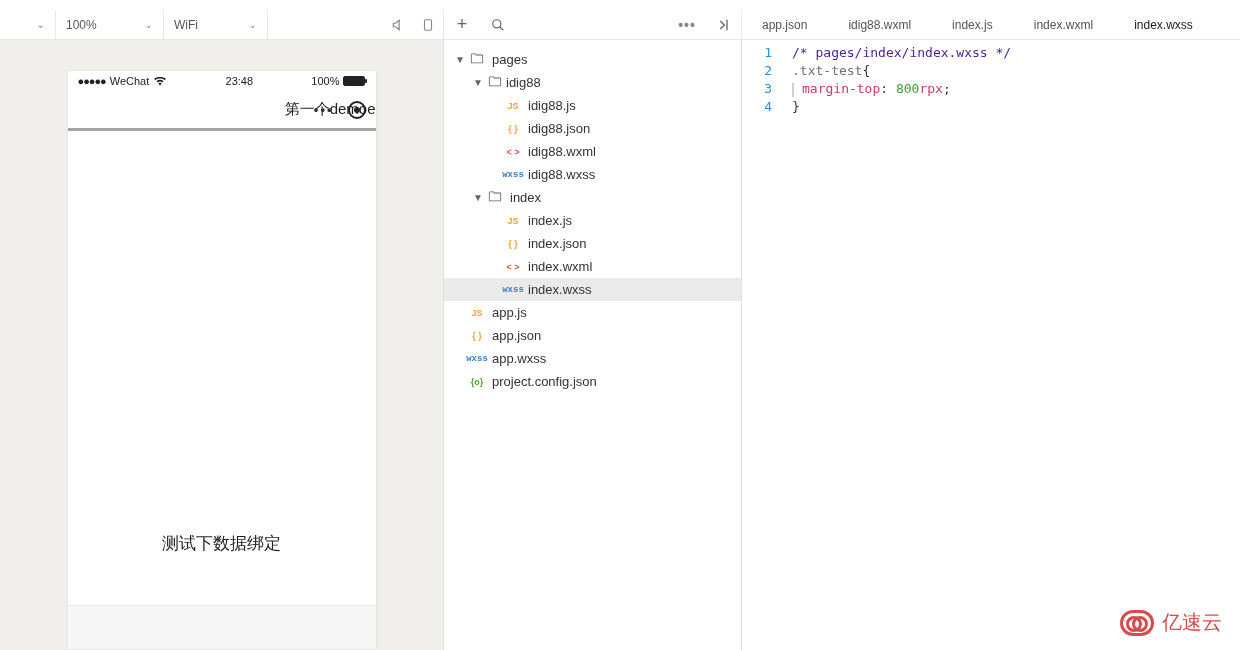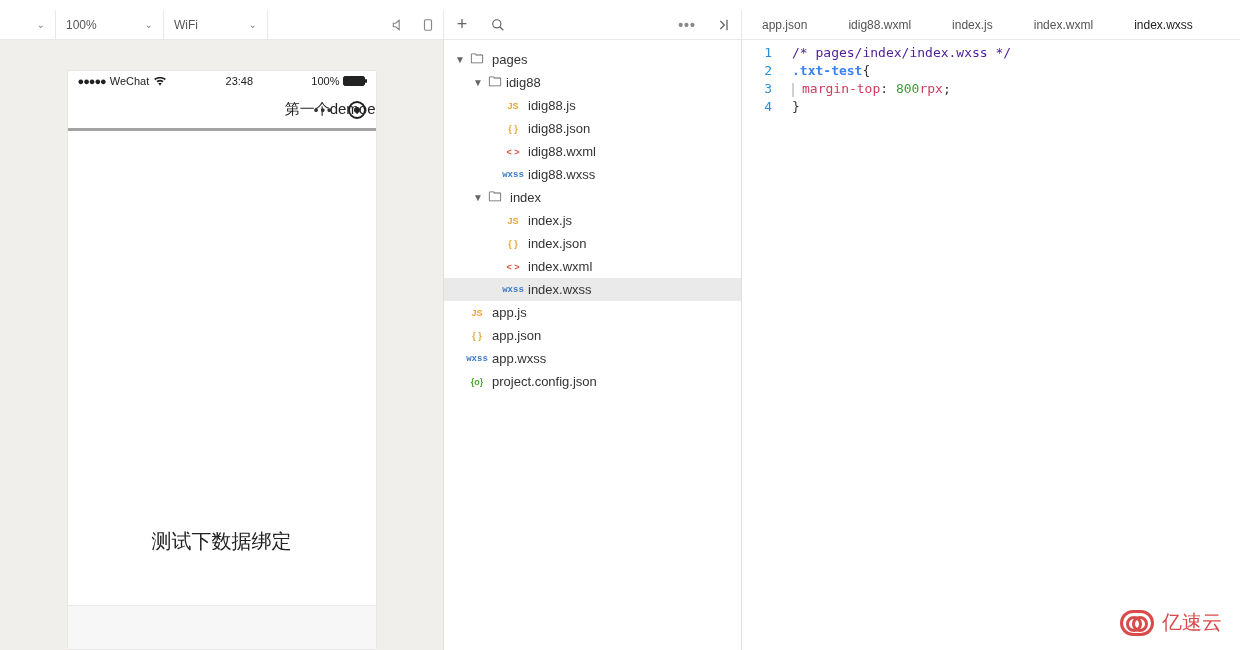--- a/index.html
+++ b/index.html
@@ -82,21 +82,21 @@
     .nav-right { position: absolute; right: 10px; display: flex; align-items: center; gap: 14px; }
     .nav-dots { letter-spacing: 2px; font-weight: bold; }
     .nav-target {
       width: 18px; height: 18px; border: 2px solid #222; border-radius: 50%;
       display: flex; align-items: center; justify-content: center;
     }
     .nav-target-inner { width: 6px; height: 6px; background: #222; border-radius: 50%; }
     .page-body { flex: 1; position: relative; background: #fff; }
     .bound-text {
       position: absolute; bottom: 50px; left: 0; right: 0; text-align: center;
-      font-size: 20px; color: #222;
+      font-size: 17px; color: #222;
     }
     .tabbar {
       height: 44px; border-top: 1px solid #e8e8e8; background: #f7f7f7;
       display: flex;
     }
     .tabbar-item { flex: 1; display: flex; align-items: center; justify-content: center; font-size: 12px; color: #888; }
     .explorer {
       width: 298px; background: #fff; border-right: 1px solid #e0e0e0;
       padding: 8px 0; overflow-y: auto;
     }
@@ -116,21 +116,21 @@
     .ico-json { color: #e8a532; }
     .ico-wxml { color: #d84f3a; }
     .ico-wxss { color: #3c7cc7; font-family: Liberation Mono, monospace; }
     .ico-config { color: #4aa82f; }
     .editor { flex: 1; background: #fff; display: flex; font-family: Consolas, Monaco, monospace; font-size: 13px; }
     .gutter { width: 40px; text-align: right; padding-right: 10px; padding-top: 4px; color: #2a8fd4; background: #fff; }
     .gutter div { height: 18px; line-height: 18px; }
     .code { flex: 1; padding-top: 4px; padding-left: 10px; }
     .code-line { height: 18px; line-height: 18px; white-space: pre; }
     .c-comment { color: #4c1d95; }
-    .c-selector { color: #3b82f6; font-weight: bold; }
+    .c-selector { color: #737373; }
     .c-prop { color: #d03b5c; }
     .c-punc { color: #333; }
     .c-val { color: #3a9c3a; }
     .c-unit { color: #d03b5c; }
     .border-bar { width: 4px; height: 14px; border-left: 2px solid #d0d0d0; margin-right: 6px; display: inline-block; vertical-align: middle; }
     .watermark {
       position: fixed; right: 18px; bottom: 14px;
       display: flex; align-items: center; gap: 8px;
       color: #d94b4b; font-size: 20px; font-weight: 500;
     }

